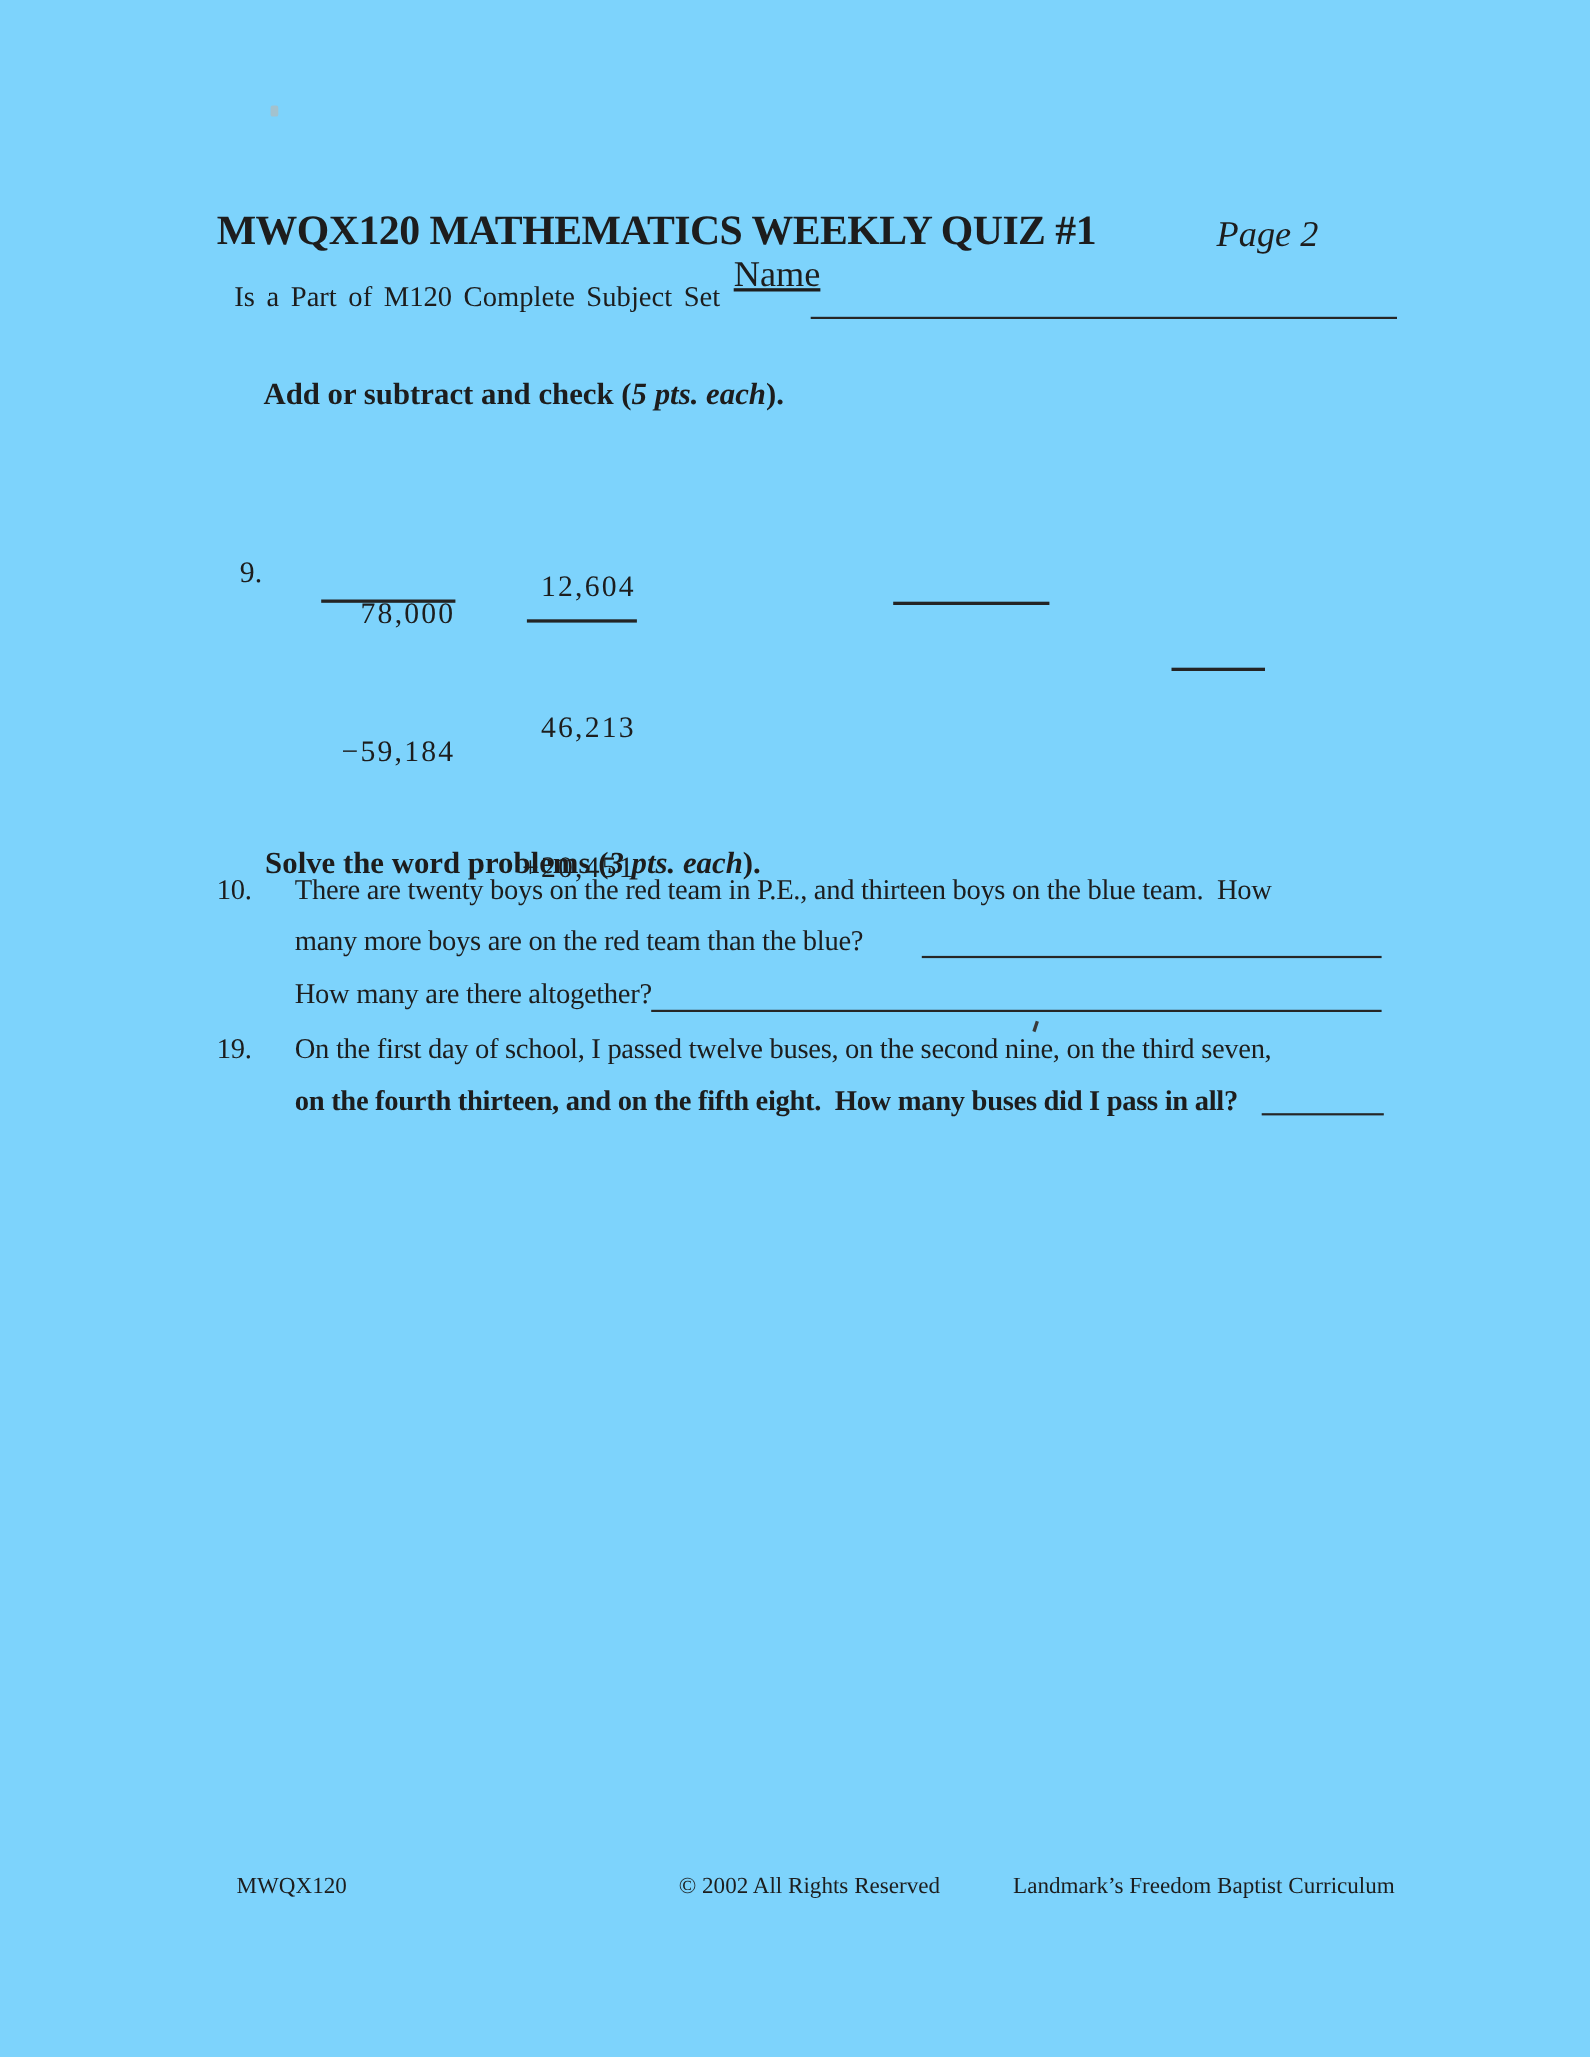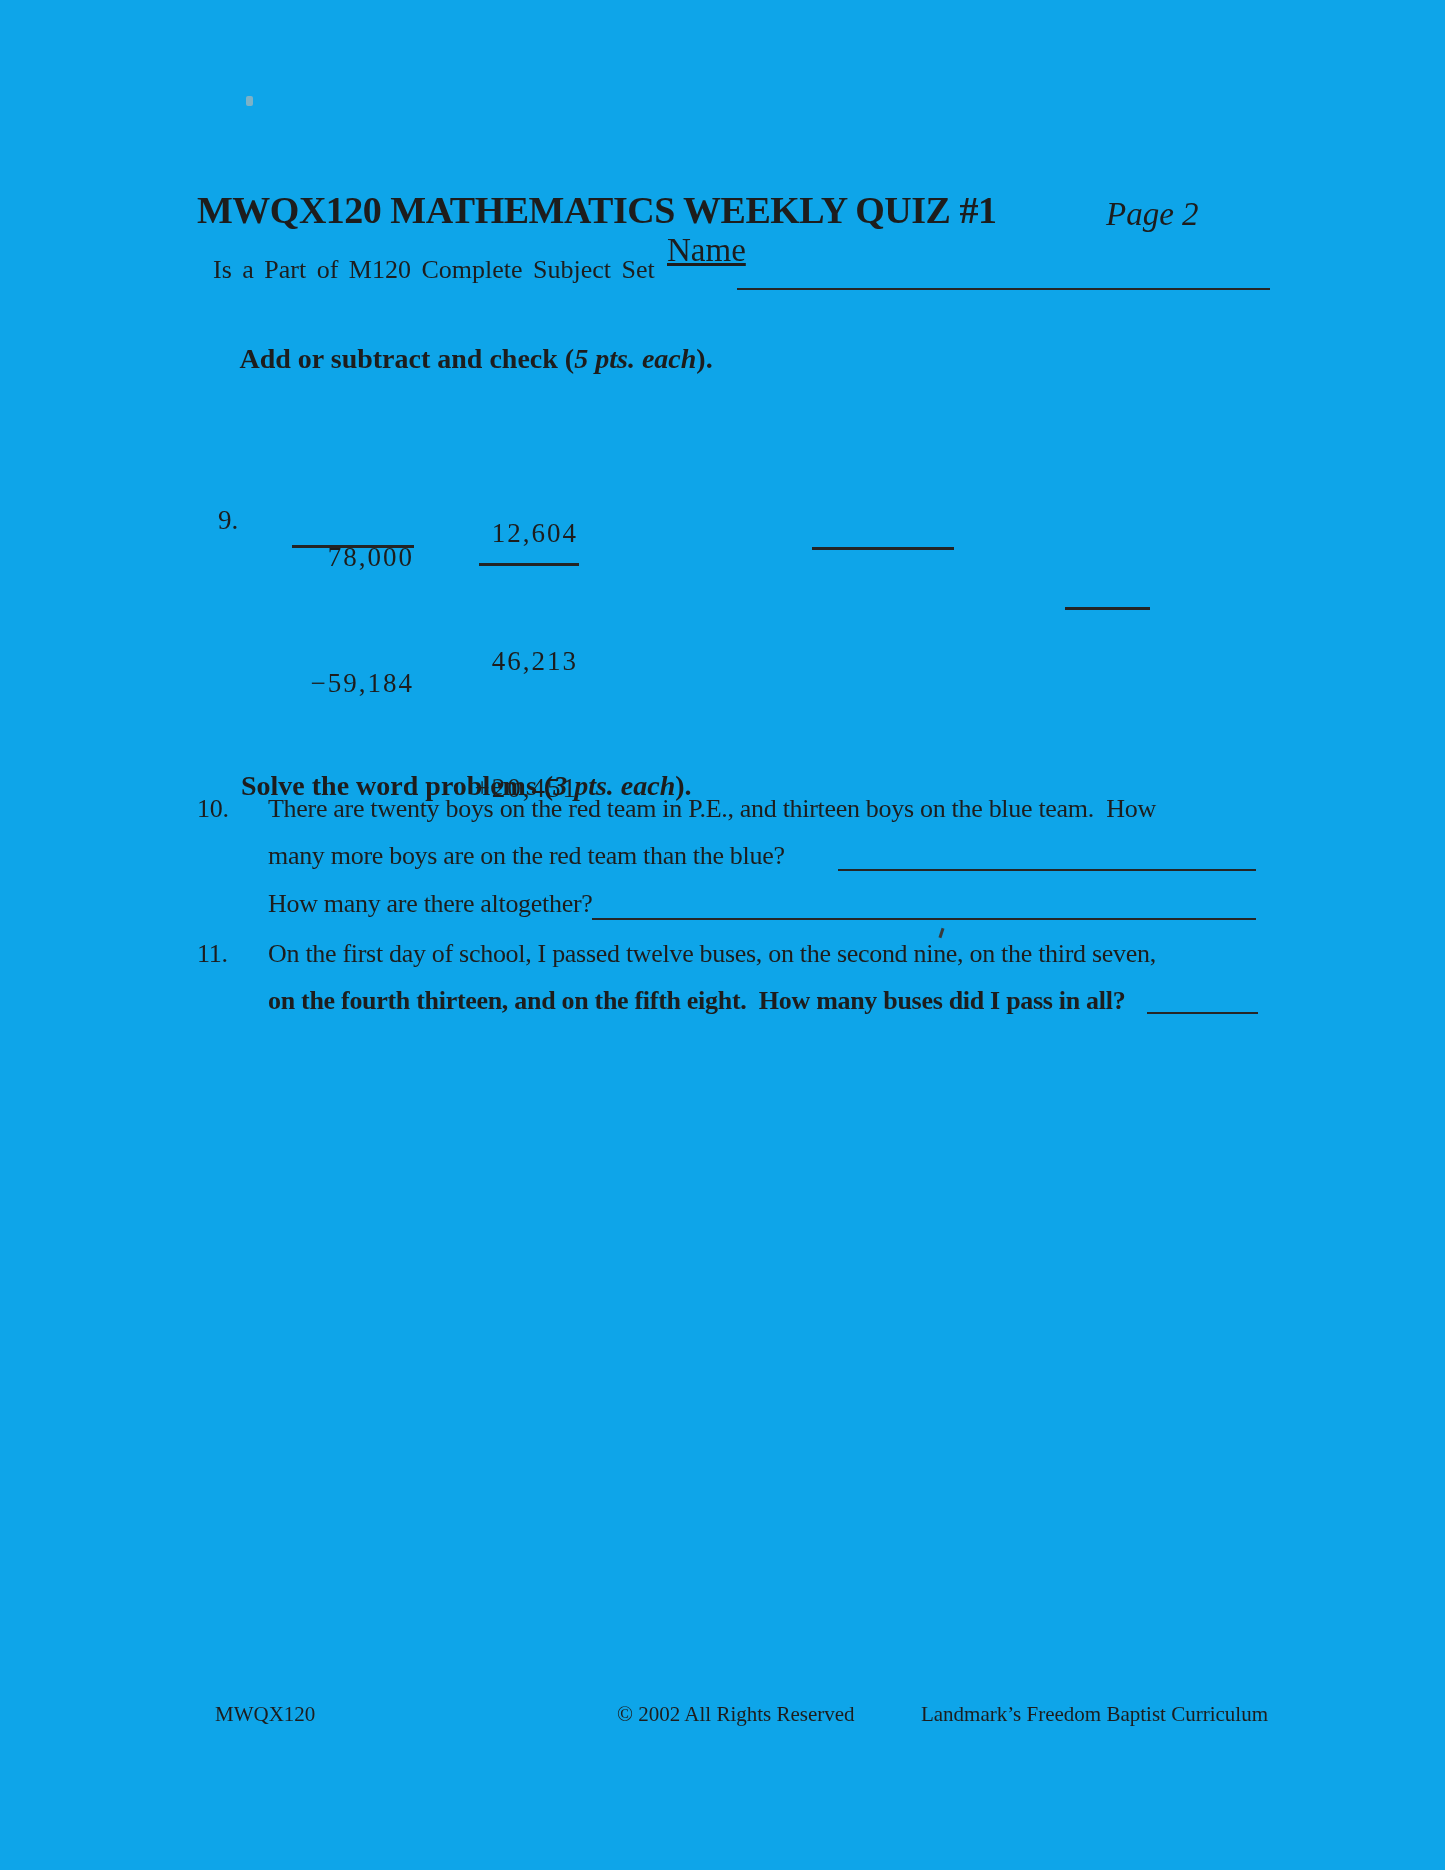--- a/index.html
+++ b/index.html
@@ -2,21 +2,21 @@
 <html><head>
 <meta charset="utf-8">
 <style>
   html, body { margin: 0; padding: 0; }
   body { background: #e8e8e8; }
   .page {
     position: relative;
     width: 1445px;
     height: 1870px;
     margin: 0 auto;
-    background: #0ea5e9;
+    background: #7dd3fc;
     color: #1d1d1d;
     font-family: "Liberation Serif", "DejaVu Serif", serif;
     overflow: hidden;
   }
   .abs { position: absolute; }
 
   .title {
     font-size: 38px;
     font-weight: bold;
     letter-spacing: -0.5px;
@@ -122,21 +122,21 @@
   </div>
 
   <div class="abs wp-line" style="left:197px; top:794px;">10.</div>
   <div class="abs wp-line" style="left:268px; top:794px;">There are twenty boys on the red team in P.E., and thirteen boys on the blue team.  How</div>
   <div class="abs wp-line" style="left:268px; top:841px;">many more boys are on the red team than the blue?</div>
   <div class="abs blank-line" style="left:838px; top:869px; width:418px;"></div>
   <div class="abs wp-line" style="left:268px; top:889px;">How many are there altogether?</div>
   <div class="abs blank-line" style="left:592px; top:918px; width:664px;"></div>
 
   <div class="abs tick" style="left:940px; top:928px;"></div>
-  <div class="abs wp-line" style="left:197px; top:939px;">11.</div>
+  <div class="abs wp-line" style="left:197px; top:939px;">19.</div>
   <div class="abs wp-line" style="left:268px; top:939px;">On the first day of school, I passed twelve buses, on the second nine, on the third seven,</div>
   <div class="abs wp-line" style="left:268px; top:986px;font-weight:bold;">on the fourth thirteen, and on the fifth eight.  How many buses did I pass in all?</div>
   <div class="abs blank-line" style="left:1147px; top:1012px; width:111px;"></div>
 
   <div class="abs footer-text" style="left:215px; top:1702px;">MWQX120</div>
   <div class="abs footer-text" style="left:617px; top:1702px;">© 2002 All Rights Reserved</div>
   <div class="abs footer-text" style="right:177px; top:1702px;">Landmark’s Freedom Baptist Curriculum</div>
 
 </div>
 

